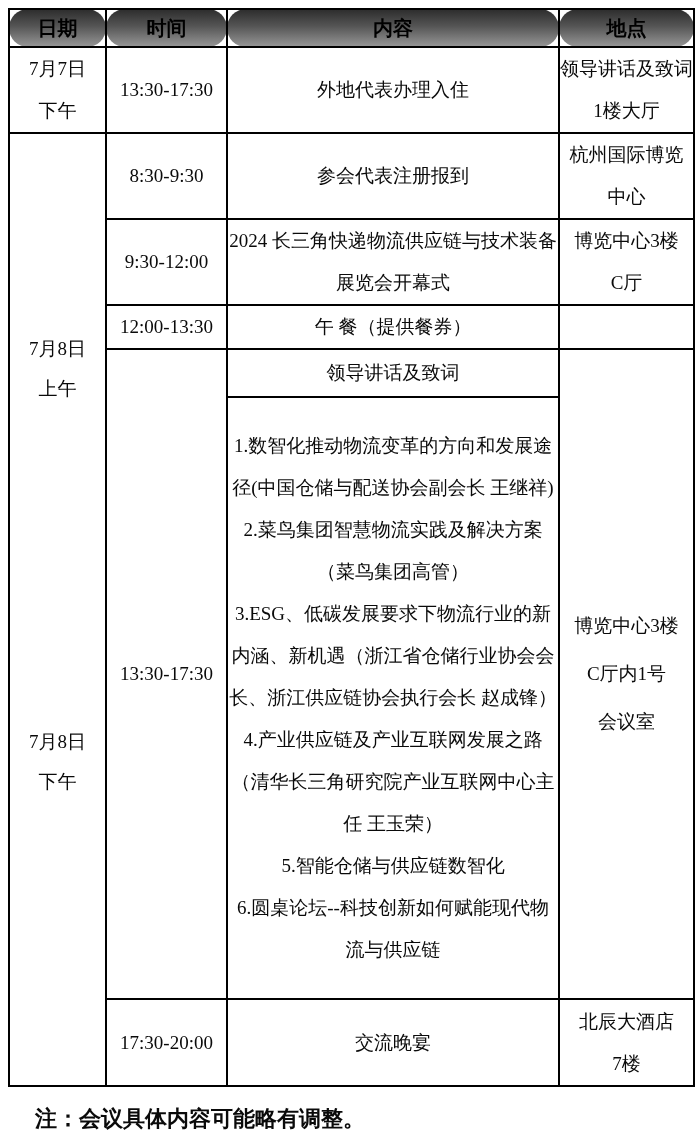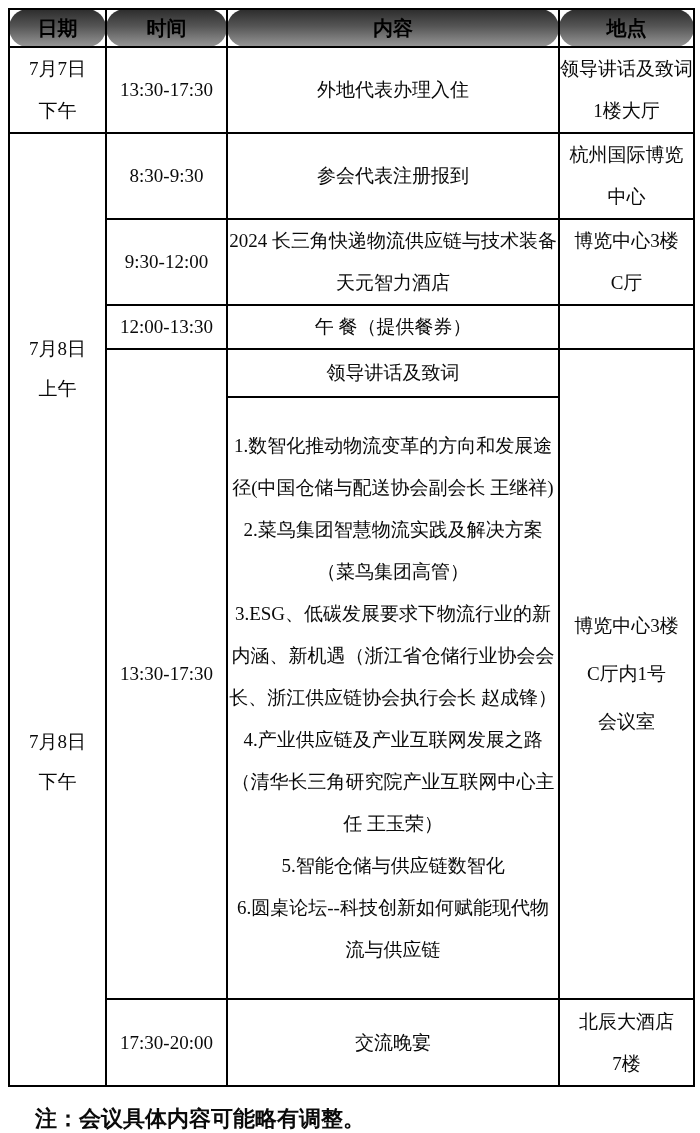--- a/index.html
+++ b/index.html
@@ -90,21 +90,21 @@
     <td class="cell-multi">
       <div>杭州国际博览</div>
       <div>中心</div>
     </td>
   </tr>
 
   <tr style="height:84px">
     <td>9:30-12:00</td>
     <td class="cell-multi">
       <div>2024 长三角快递物流供应链与技术装备</div>
-      <div>天元智力酒店</div>
+      <div>展览会开幕式</div>
     </td>
     <td class="cell-multi">
       <div>博览中心3楼</div>
       <div>C厅</div>
     </td>
   </tr>
 
   <tr style="height:43px">
     <td>12:00-13:30</td>
     <td>午 餐（提供餐券）</td>

